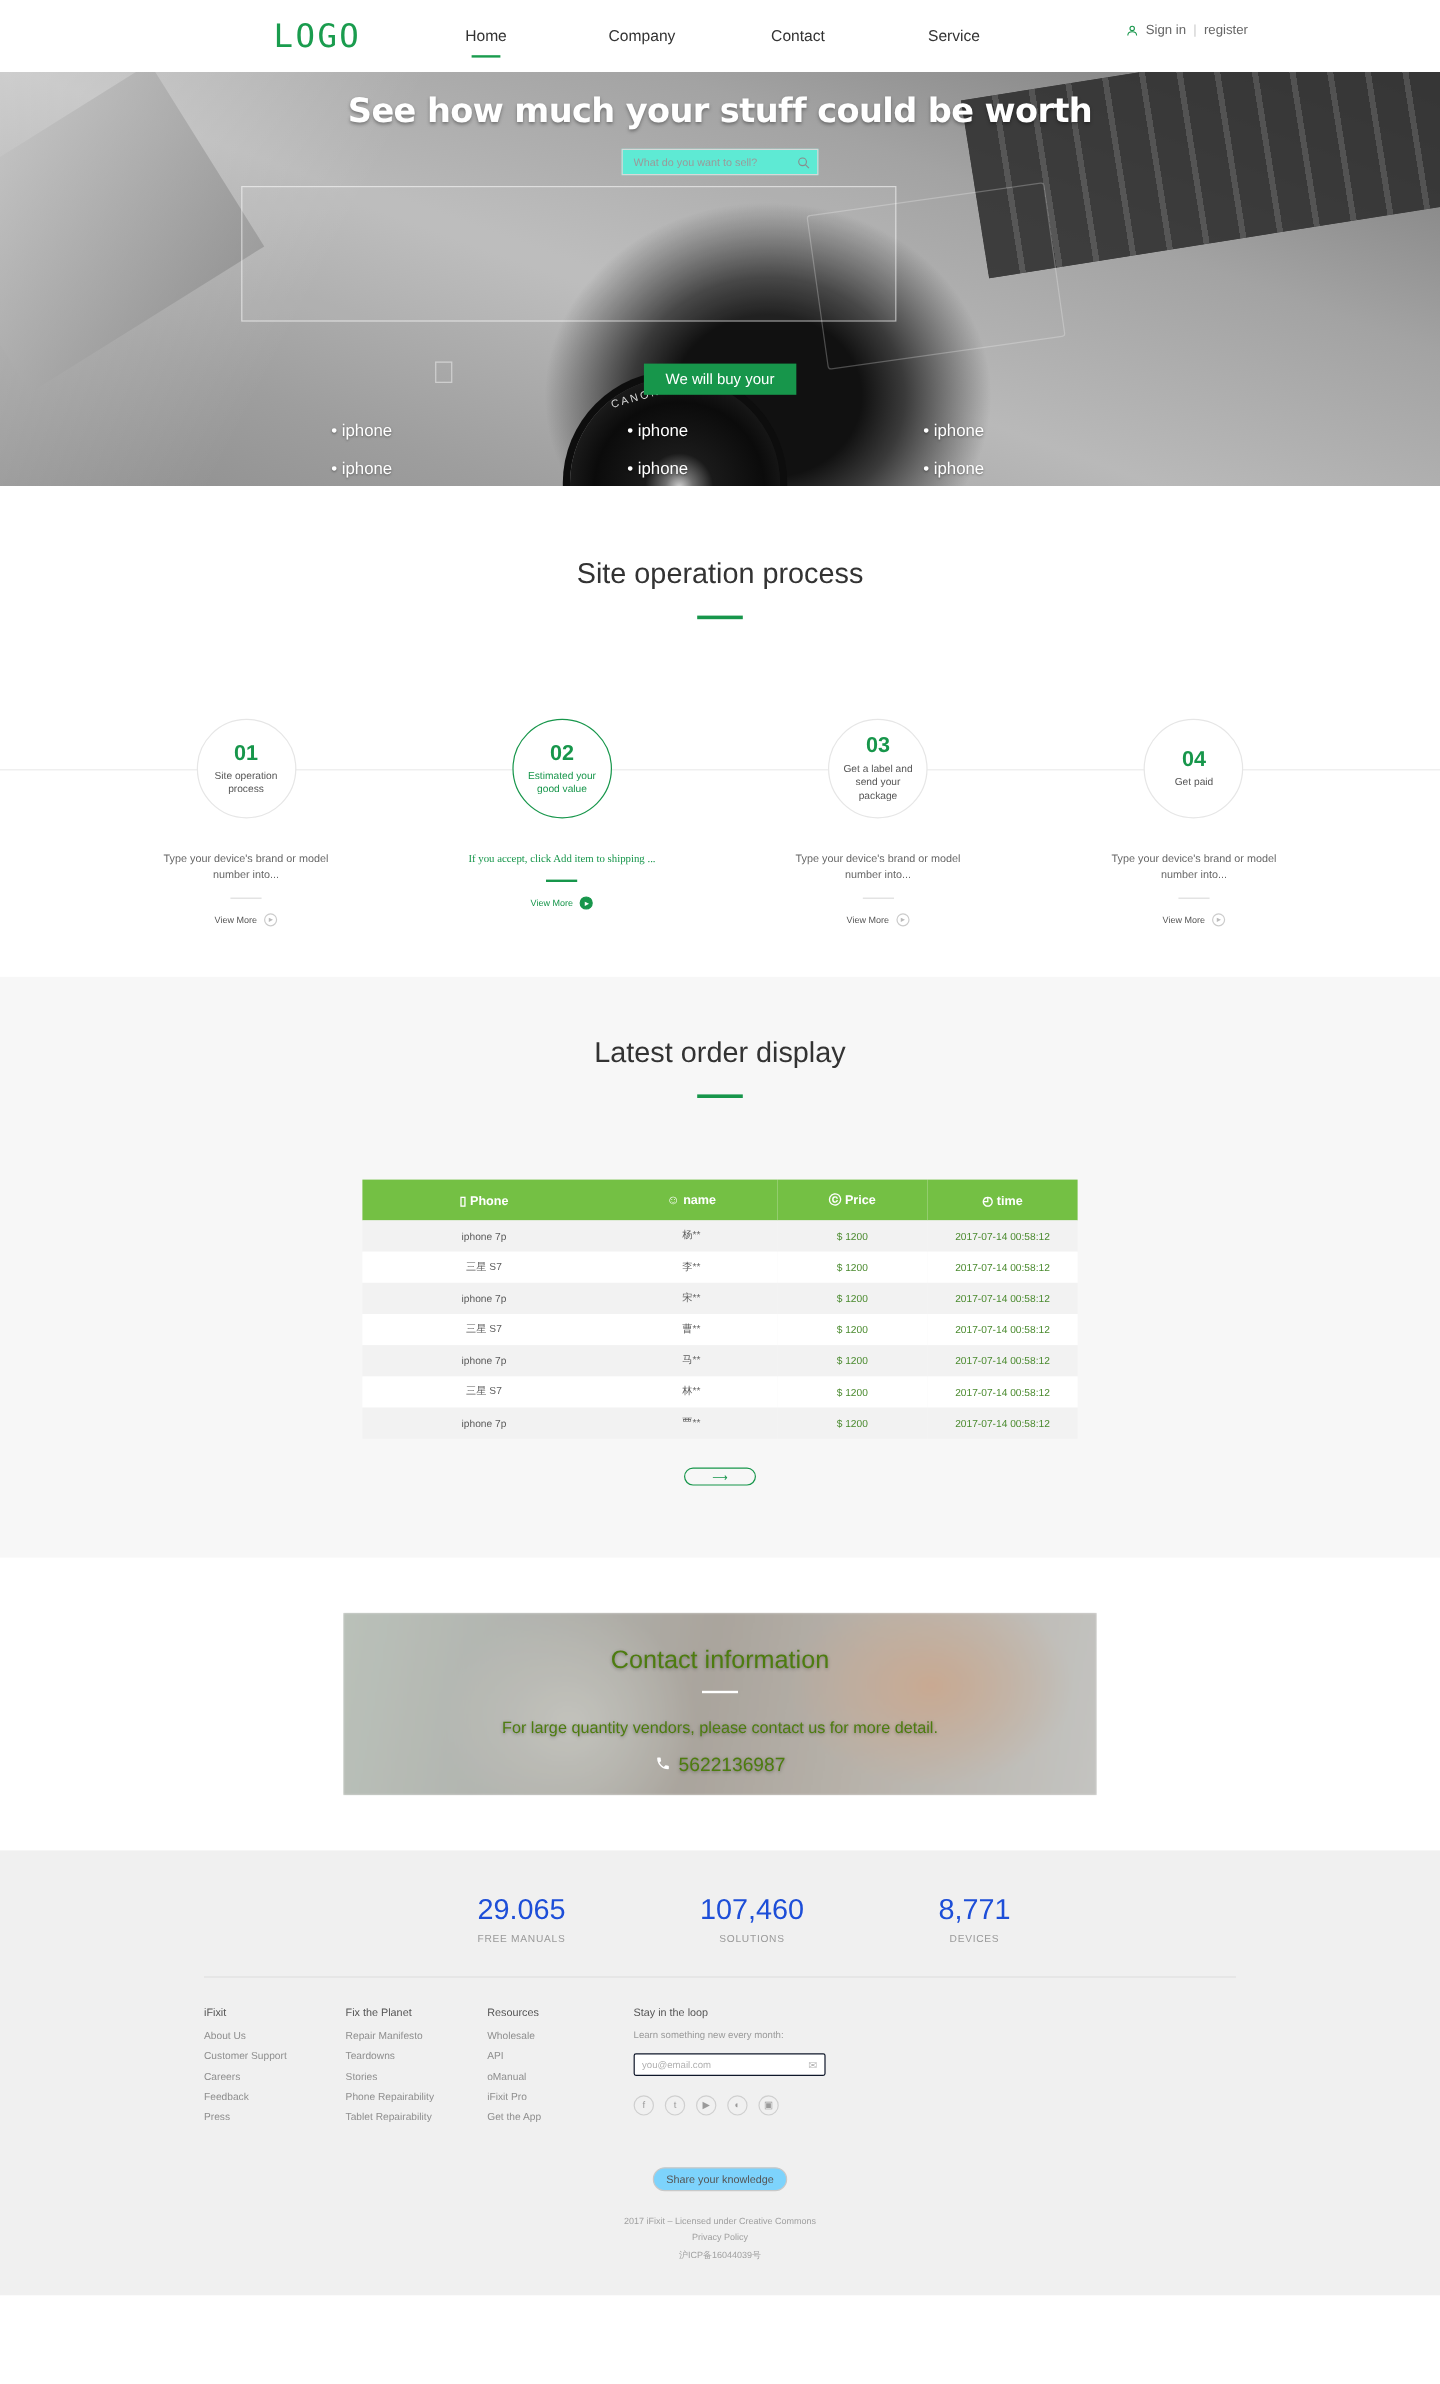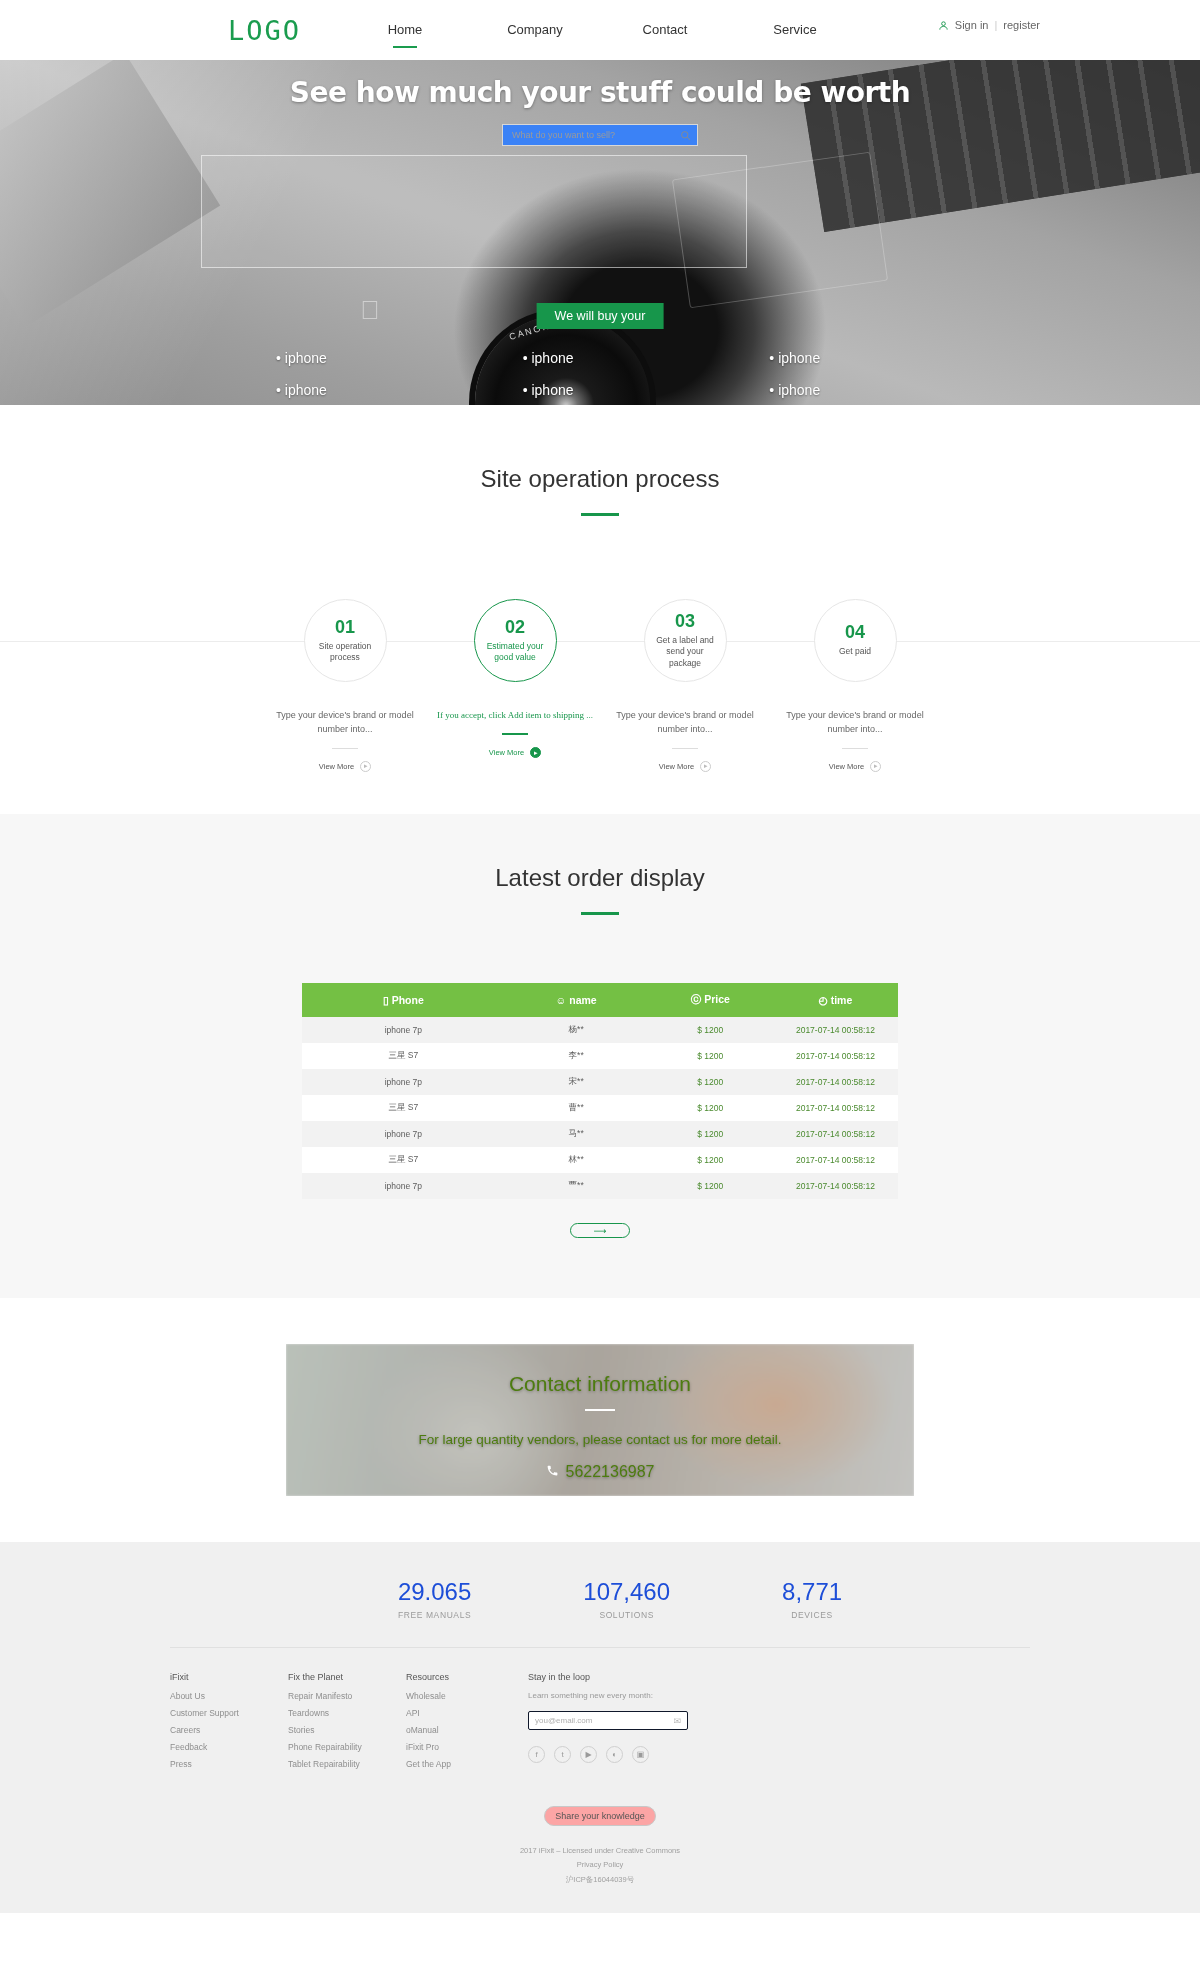--- a/index.html
+++ b/index.html
@@ -155,23 +155,23 @@
     color: #ffffff;
     letter-spacing: -0.5px;
     text-shadow: 0 1px 3px rgba(0,0,0,.35);
     white-space: nowrap;
   }
   .hero-search {
     position: absolute;
     left: 50%;
     transform: translateX(-50%);
     top: 64px;
-    width: 196px;
+    width: 164px;
     height: 22px;
-    background: #3b82f6;
+    background: #5eead4;
     border: 1px solid #d8d8d8;
     display: flex;
     align-items: center;
     padding: 0 6px 0 9px;
   }
   .hero-search input {
     flex: 1;
     border: 0;
     outline: 0;
     font-size: 9px;
@@ -234,21 +234,21 @@
     position: absolute;
     left: 0; right: 0; top: 67px;
     height: 1px;
     background: #ececec;
   }
   .steps-inner {
     position: relative;
     display: flex;
     width: 1200px;
     padding: 0 120px;
-    justify-content: center;
+    justify-content: space-between;
   }
   .step { width: 170px; text-align: center; position: relative; }
   .circle {
     width: 83px; height: 83px;
     margin: 25px auto 0;
     border-radius: 50%;
     border: 1px solid #e6e6e6;
     background: #fff;
     display: flex;
     flex-direction: column;
@@ -457,21 +457,21 @@
     border: 1px solid #cfcfcf;
     display: flex; align-items: center; justify-content: center;
     font-size: 8px;
     color: #9a9a9a;
     cursor: pointer;
   }
   .share-btn {
     width: 112px; height: 20px;
     margin: 30px auto 0;
     border: 1px solid #c8c8c8;
-    background: #fca5a5;
+    background: #7dd3fc;
     border-radius: 10px;
     display: flex;
     align-items: center;
     justify-content: center;
     font-size: 9px;
     color: #555;
     cursor: pointer;
   }
   .legal {
     text-align: center;

